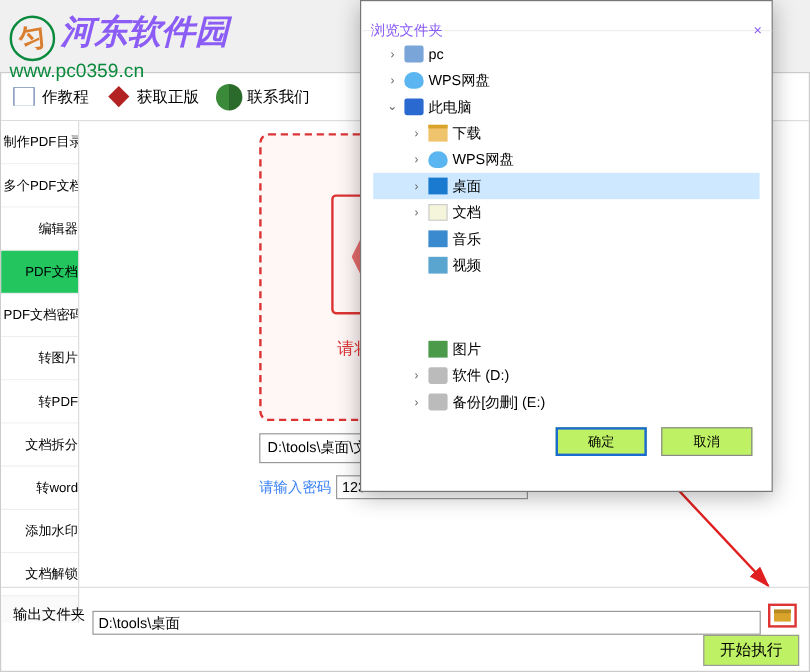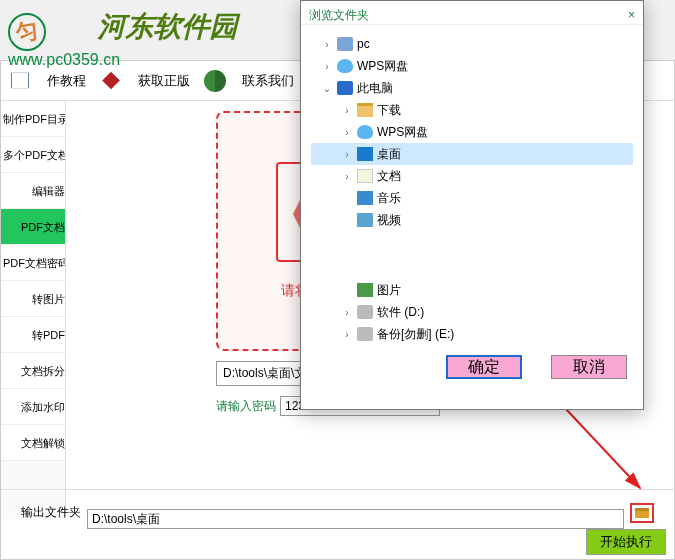--- a/index.html
+++ b/index.html
@@ -1,68 +1,68 @@
 <!DOCTYPE html>
 <html><head>
 <meta charset="utf-8">
 <style>
 * { margin:0; padding:0; box-sizing:border-box; font-family:"Microsoft YaHei",sans-serif; }
 body { width:675px; height:560px; background:#f0f0f0; position:relative; overflow:hidden; }
 .watermark { position:absolute; top:8px; left:8px; z-index:5; }
-.watermark .wm1 { font-size:28px; font-weight:bold; color:#4d7c0f; font-style:italic;margin-left:47px; }
+.watermark .wm1 { font-size:28px; font-weight:bold; color:#8b5cf6; font-style:italic; }
 .watermark .wm2 { font-size:16px; color:#0a8a3c; }
 .wm-logo { width:38px; height:38px; border-radius:50%; border:2px solid #0a8a3c; display:inline-flex; align-items:center; justify-content:center; vertical-align:middle; }
 .wm-logo span { color:#d97e2f; font-weight:bold; font-size:22px; transform:rotate(-10deg); }
 .mainwin { position:absolute; top:60px; left:0; width:675px; height:500px; background:#fff; border:1px solid #ccc; }
 .toolbar { height:40px; border-bottom:1px solid #ddd; display:flex; align-items:center; gap:2px; padding-left:2px; font-size:13px; }
-.tbtn { display:flex; align-items:center; gap:16px; padding:4px 6px; cursor:pointer; }
+.tbtn { display:flex; align-items:center; gap:4px; padding:4px 6px; cursor:pointer; }
 .tbico { width:22px; height:22px; }
 .book-ico { background:#3a5a9a; clip-path:polygon(10% 15%,90% 15%,90% 85%,10% 85%); position:relative; }
 .book-ico:after { content:""; position:absolute; inset:3px; background:#fff; }
 .hat-ico { background:#b22222; border-radius:2px; clip-path:polygon(50% 10%,90% 50%,50% 90%,10% 50%); }
 .ava-ico { background:linear-gradient(90deg,#3a8a3a 50%,#2a6a2a 50%); border-radius:50%; }
 .content { display:flex; height:calc(100% - 80px); }
 .sidebar { width:65px; background:#fafafa; border-right:1px solid #ddd;text-align:right; }
 .side-item { height:36px; line-height:36px; font-size:11px; padding-left:2px; border-bottom:1px solid #eee; background:#fff; cursor:pointer; white-space:nowrap; overflow:hidden; }
 .side-item.active { background:#22c55e; }
 .main-area { flex:1; position:relative; padding:10px; }
 .dropzone { margin-left:140px; width:200px; height:240px; border:2px dashed #d33; border-radius:8px; background:#fff6f6; display:flex; flex-direction:column; align-items:center; justify-content:center; }
 .pdf-ico { width:80px; height:100px; border:2px solid #d33; border-radius:4px; position:relative; }
 .pdf-ico:before { content:""; position:absolute; top:20px; left:15px; width:50px; height:60px; background:#d33; clip-path:polygon(30% 0,70% 0,100% 50%,70% 100%,30% 100%,0 50%); opacity:.7; }
 .drop-txt { margin-top:20px; color:#d33; font-size:14px; }
 .file-row { margin-top:10px; margin-left:140px; width:280px; border:1px solid #999; padding:3px 6px; font-size:12px; background:#fff; }
 .pwd-row { margin-top:10px; margin-left:140px; display:flex; align-items:center; gap:4px; font-size:12px; }
-.pwd-row label { color:#15803d; }
+.pwd-row label { color:#3b82f6; }
 .pwd-row input { border:1px solid #999; height:20px; width:160px; padding:0 4px; font-size:12px; }
-.bottom { position:absolute; bottom:0; left:0; right:0; height:70px; border-top:1px solid #ddd; padding:6px 20px; font-size:12px; }
+.bottom { position:absolute; bottom:0; left:0; right:0; height:70px; border-top:1px solid #ddd; padding:6px 10px; font-size:12px; }
 .out-row { display:flex; align-items:center; gap:6px; }
 .out-row input { flex:1; border:1px solid #999; height:20px; padding:0 4px; font-size:12px;margin-top:13px; }
 .folder-btn { width:24px; height:20px; border:2px solid #d33; display:flex; align-items:center; justify-content:center; cursor:pointer; }
 .folder-btn span { display:block; width:14px; height:10px; background:#d9a429; border-top:3px solid #b58820; }
-.run-btn { position:absolute; right:8px; bottom:4px; width:80px; height:26px; border:1px solid #999; background:#84cc16; font-size:13px; cursor:pointer; }
+.run-btn { position:absolute; right:8px; bottom:4px; width:80px; height:26px; border:1px solid #999; background:#bef264; font-size:13px; cursor:pointer; }
 
 .dialog { position:absolute; top:0; left:300px; width:344px; height:410px; background:#fff; border:1px solid #777; box-shadow:0 4px 18px rgba(0,0,0,.3); z-index:10; }
-.dlg-title { height:24px; line-height:24px; font-size:12px; padding:2px 8px; color:#15803d; border-bottom:1px solid #eee; display:flex; justify-content:space-between; }
+.dlg-title { height:24px; line-height:24px; font-size:12px; padding:12px 8px; color:#8b5cf6; border-bottom:1px solid #eee; display:flex; justify-content:space-between; }
 .tree { padding:8px 10px; font-size:12px; height:320px; overflow:hidden; }
 .tree-item { display:flex; align-items:center; gap:4px; height:22px; padding-left:0; cursor:pointer; white-space:nowrap; }
 .tree-item.sel { background:#cde8ff; }
 .exp { width:12px; text-align:center; color:#666; font-size:10px; }
 .t-ico { width:16px; height:14px; display:inline-block; }
 .ico-pc { background:#7aa5d8; border-radius:2px; }
 .ico-cloud { background:#5bb5f0; border-radius:50% 50% 40% 40%; }
 .ico-monitor { background:#2a6ad0; border-radius:2px; }
 .ico-folder { background:#f0c36d; border-top:3px solid #d9a429; }
 .ico-desktop { background:#1a7ad0; }
 .ico-doc { background:#f5f5dc; border:1px solid #ccc; }
 .ico-music { background:#3a8ad0; }
 .ico-video { background:#5aa5d0; }
 .ico-pic { background:#4a9a4a; }
 .ico-drive { background:#bbb; border-radius:2px; }
 .dlg-btns { display:flex; gap:12px; justify-content:flex-end; padding:10px 16px; }
-.dlg-btn { width:76px; height:24px; border:1px solid #888; background:#f9a8d4; font-size:16px; cursor:pointer;margin-left:17px; }
+.dlg-btn { width:76px; height:24px; border:1px solid #888; background:#bef264; font-size:11px; cursor:pointer; }
 .dlg-btn.primary { border:2px solid #1a6ad0; }
 .arrow-svg { position:absolute; top:340px; left:460px; width:200px; height:170px; z-index:9; pointer-events:none; }
 </style>
 </head>
 <body>
 
 <div class="watermark">
   <div><span class="wm-logo">
         <span>匀</span>
       </span>
@@ -88,20 +88,21 @@
   <div class="content">
     <div class="sidebar" id="sidebar">
         <div class="side-item">制作PDF目录</div>
         <div class="side-item">多个PDF文档</div>
         <div class="side-item">编辑器</div>
         <div class="side-item active">PDF文档</div>
         <div class="side-item">PDF文档密码</div>
         <div class="side-item">转图片</div>
         <div class="side-item">转PDF</div>
         <div class="side-item">文档拆分</div>
+        <div class="side-item">转word</div>
         <div class="side-item">添加水印</div>
         <div class="side-item">文档解锁</div>
       </div>
     <div class="main-area">
       <div class="dropzone">
         <div class="pdf-ico"></div>
         <div class="drop-txt">请将PDF文</div>
       </div>
       <div class="file-row">D:\tools\桌面\文件\资料.pdf</div>
       <div class="pwd-row">

